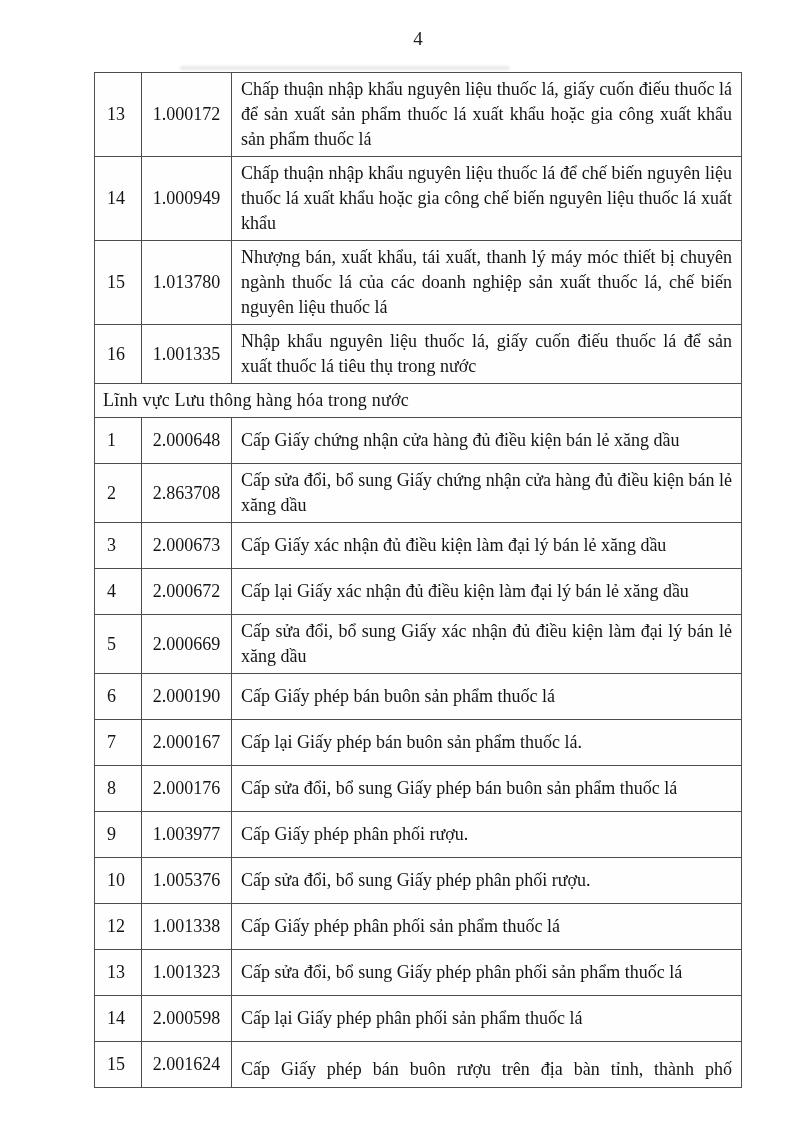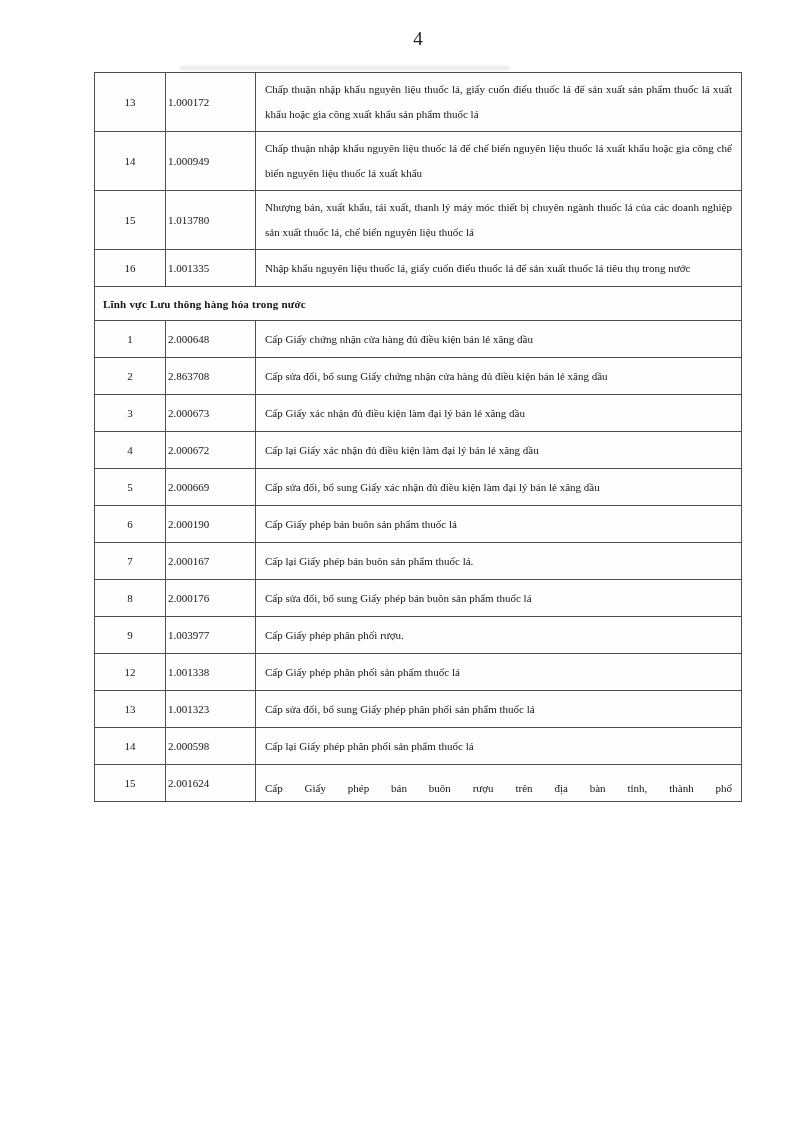--- a/index.html
+++ b/index.html
@@ -29,46 +29,47 @@
     color: #1c1c1c;
   }
   table.proc-table {
     border-collapse: collapse;
     width: 648px;
     table-layout: fixed;
     background: #fefefe;
   }
   table.proc-table td {
     border: 1.6px solid #4e4e4e;
-    font-size: 11px;
+    font-size: 18px;
     vertical-align: middle;
     height: 34px;
     box-sizing: border-box;
   }
   td.cell-no {
-    text-align: center;
-    width: 71px;
+    text-align: left;
+    width: 47px;
     padding: 12px;
   }
   td.cell-code {
+    text-align: center;
     width: 90px;
     padding: 2px;
   }
   td.cell-name {
     text-align: justify;
     padding: 4px 9px 4px 9px;
     line-height: 25px;
   }
   td.cell-name.spread {
     text-align-last: justify;
     padding-top: 10px;
     padding-bottom: 0;
   }
   td.section-header {
-    font-weight: bold;
+    font-weight: normal;
     text-align: left;
     padding: 5px 8px;
     font-size: 17.5px;
     letter-spacing: 0.2px;
   }
   
   .scan-smudge {
     position: absolute;
     left: 180px;
     top: 66px;
@@ -152,20 +153,25 @@
           <td class="cell-no">8</td>
           <td class="cell-code">2.000176</td>
           <td class="cell-name">Cấp sửa đổi, bổ sung Giấy phép bán buôn sản phẩm thuốc lá</td>
         </tr>
         <tr>
           <td class="cell-no">9</td>
           <td class="cell-code">1.003977</td>
           <td class="cell-name">Cấp Giấy phép phân phối rượu.</td>
         </tr>
         <tr>
+          <td class="cell-no">10</td>
+          <td class="cell-code">1.005376</td>
+          <td class="cell-name">Cấp sửa đổi, bổ sung Giấy phép phân phối rượu.</td>
+        </tr>
+        <tr>
           <td class="cell-no">12</td>
           <td class="cell-code">1.001338</td>
           <td class="cell-name">Cấp Giấy phép phân phối sản phẩm thuốc lá</td>
         </tr>
         <tr>
           <td class="cell-no">13</td>
           <td class="cell-code">1.001323</td>
           <td class="cell-name">Cấp sửa đổi, bổ sung Giấy phép phân phối sản phẩm thuốc lá</td>
         </tr>
         <tr>

